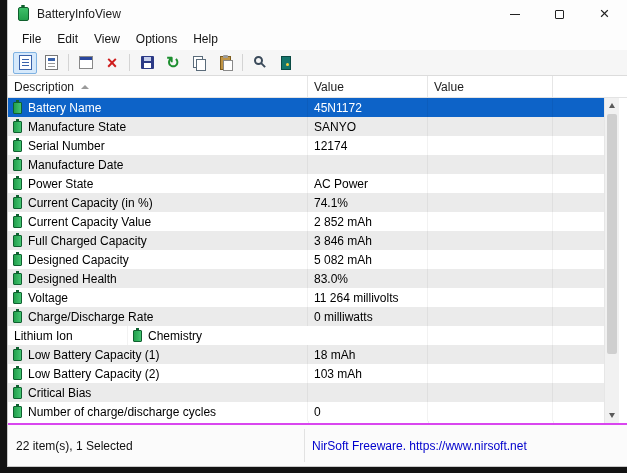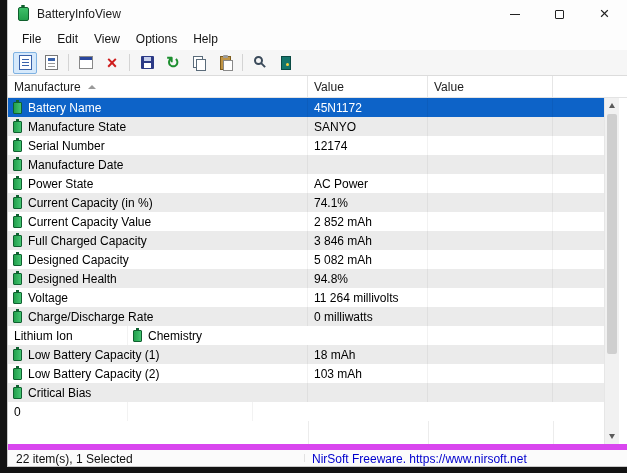--- a/index.html
+++ b/index.html
@@ -69,21 +69,21 @@
   .bat{flex:none;width:9px;height:12px;background:linear-gradient(90deg,var(--bat),#45c472);border:1px solid #0f6130;border-radius:1px;position:relative;margin:1px 6px 0 3px}
   .bat::before{content:"";position:absolute;top:-3px;left:2px;width:3px;height:2px;background:#0f6130}
   
   .scrollbar{position:absolute;top:22px;bottom:0;right:8px;width:15px;background:#f1f1f1;border-left:1px solid #e6e6e6;z-index:3}
   .sb-btn{height:15px;display:flex;align-items:center;justify-content:center}
   .sb-bottom{position:absolute;bottom:0;left:0;right:0}
   .tri-up{width:0;height:0;border-left:3px solid transparent;border-right:3px solid transparent;border-bottom:5px solid #5a5a5a}
   .tri-down{width:0;height:0;border-left:3px solid transparent;border-right:3px solid transparent;border-top:5px solid #5a5a5a}
   .sb-thumb{position:absolute;left:2px;right:2px;top:16px;height:240px;background:#cfcfcf;border-radius:2px}
   
-  .statusbar{height:22px;background:#fbfbfb;border-top:6px solid #d946ef;position:relative;display:flex;align-items:flex-end;flex:none}
+  .statusbar{height:43px;background:#fbfbfb;border-top:2px solid #d946ef;position:relative;display:flex;align-items:center;flex:none}
   .status-left{font-size:12px;color:#101010;padding-left:8px}
   .status-sep{position:absolute;left:296px;top:4px;bottom:4px;width:1px;background:#e2e2e2}
   .status-link{position:absolute;left:304px;font-size:12px;font-weight:normal;color:var(--link)}
 </style>
 </head>
 <body>
 
 <div class="window">
 
   <div class="titlebar">
@@ -142,21 +142,21 @@
         <span class="tbicon icon-find"></span>
       </div>
       <div class="tbbtn">
         <span class="tbicon icon-exit"></span>
       </div>
     </div>
 
   <div class="listview">
     <div class="header-row">
       <div class="hcell h1">
-        <span>Manufacture</span>
+        <span>Description</span>
         <span class="sort"></span>
       </div>
       <div class="hcell h2">
         <span>Value</span>
       </div>
       <div class="hcell h3">
         <span>Value</span>
       </div>
       <div class="hcell hrest"></div>
     </div>
@@ -245,21 +245,21 @@
           </div>
           <div class="cell c2">5 082 mAh</div>
           <div class="cell c3"></div>
           <div class="cell cfill"></div>
         </div>
         <div class="row alt">
           <div class="cell c1">
             <span class="bat"></span>
             <span>Designed Health</span>
           </div>
-          <div class="cell c2">94.8%</div>
+          <div class="cell c2">83.0%</div>
           <div class="cell c3"></div>
           <div class="cell cfill"></div>
         </div>
         <div class="row">
           <div class="cell c1">
             <span class="bat"></span>
             <span>Voltage</span>
           </div>
           <div class="cell c2">11 264 millivolts</div>
           <div class="cell c3"></div>
@@ -304,20 +304,24 @@
         <div class="row alt">
           <div class="cell c1">
             <span class="bat"></span>
             <span>Critical Bias</span>
           </div>
           <div class="cell c2"></div>
           <div class="cell c3"></div>
           <div class="cell cfill"></div>
         </div>
         <div class="row">
+          <div class="cell c1">
+            <span class="bat"></span>
+            <span>Number of charge/discharge cycles</span>
+          </div>
           <div class="cell c2">0</div>
           <div class="cell c3"></div>
           <div class="cell cfill"></div>
         </div>
       </div>
 
     <div class="scrollbar">
       <div class="sb-btn">
           <span class="tri-up"></span>
         </div>

